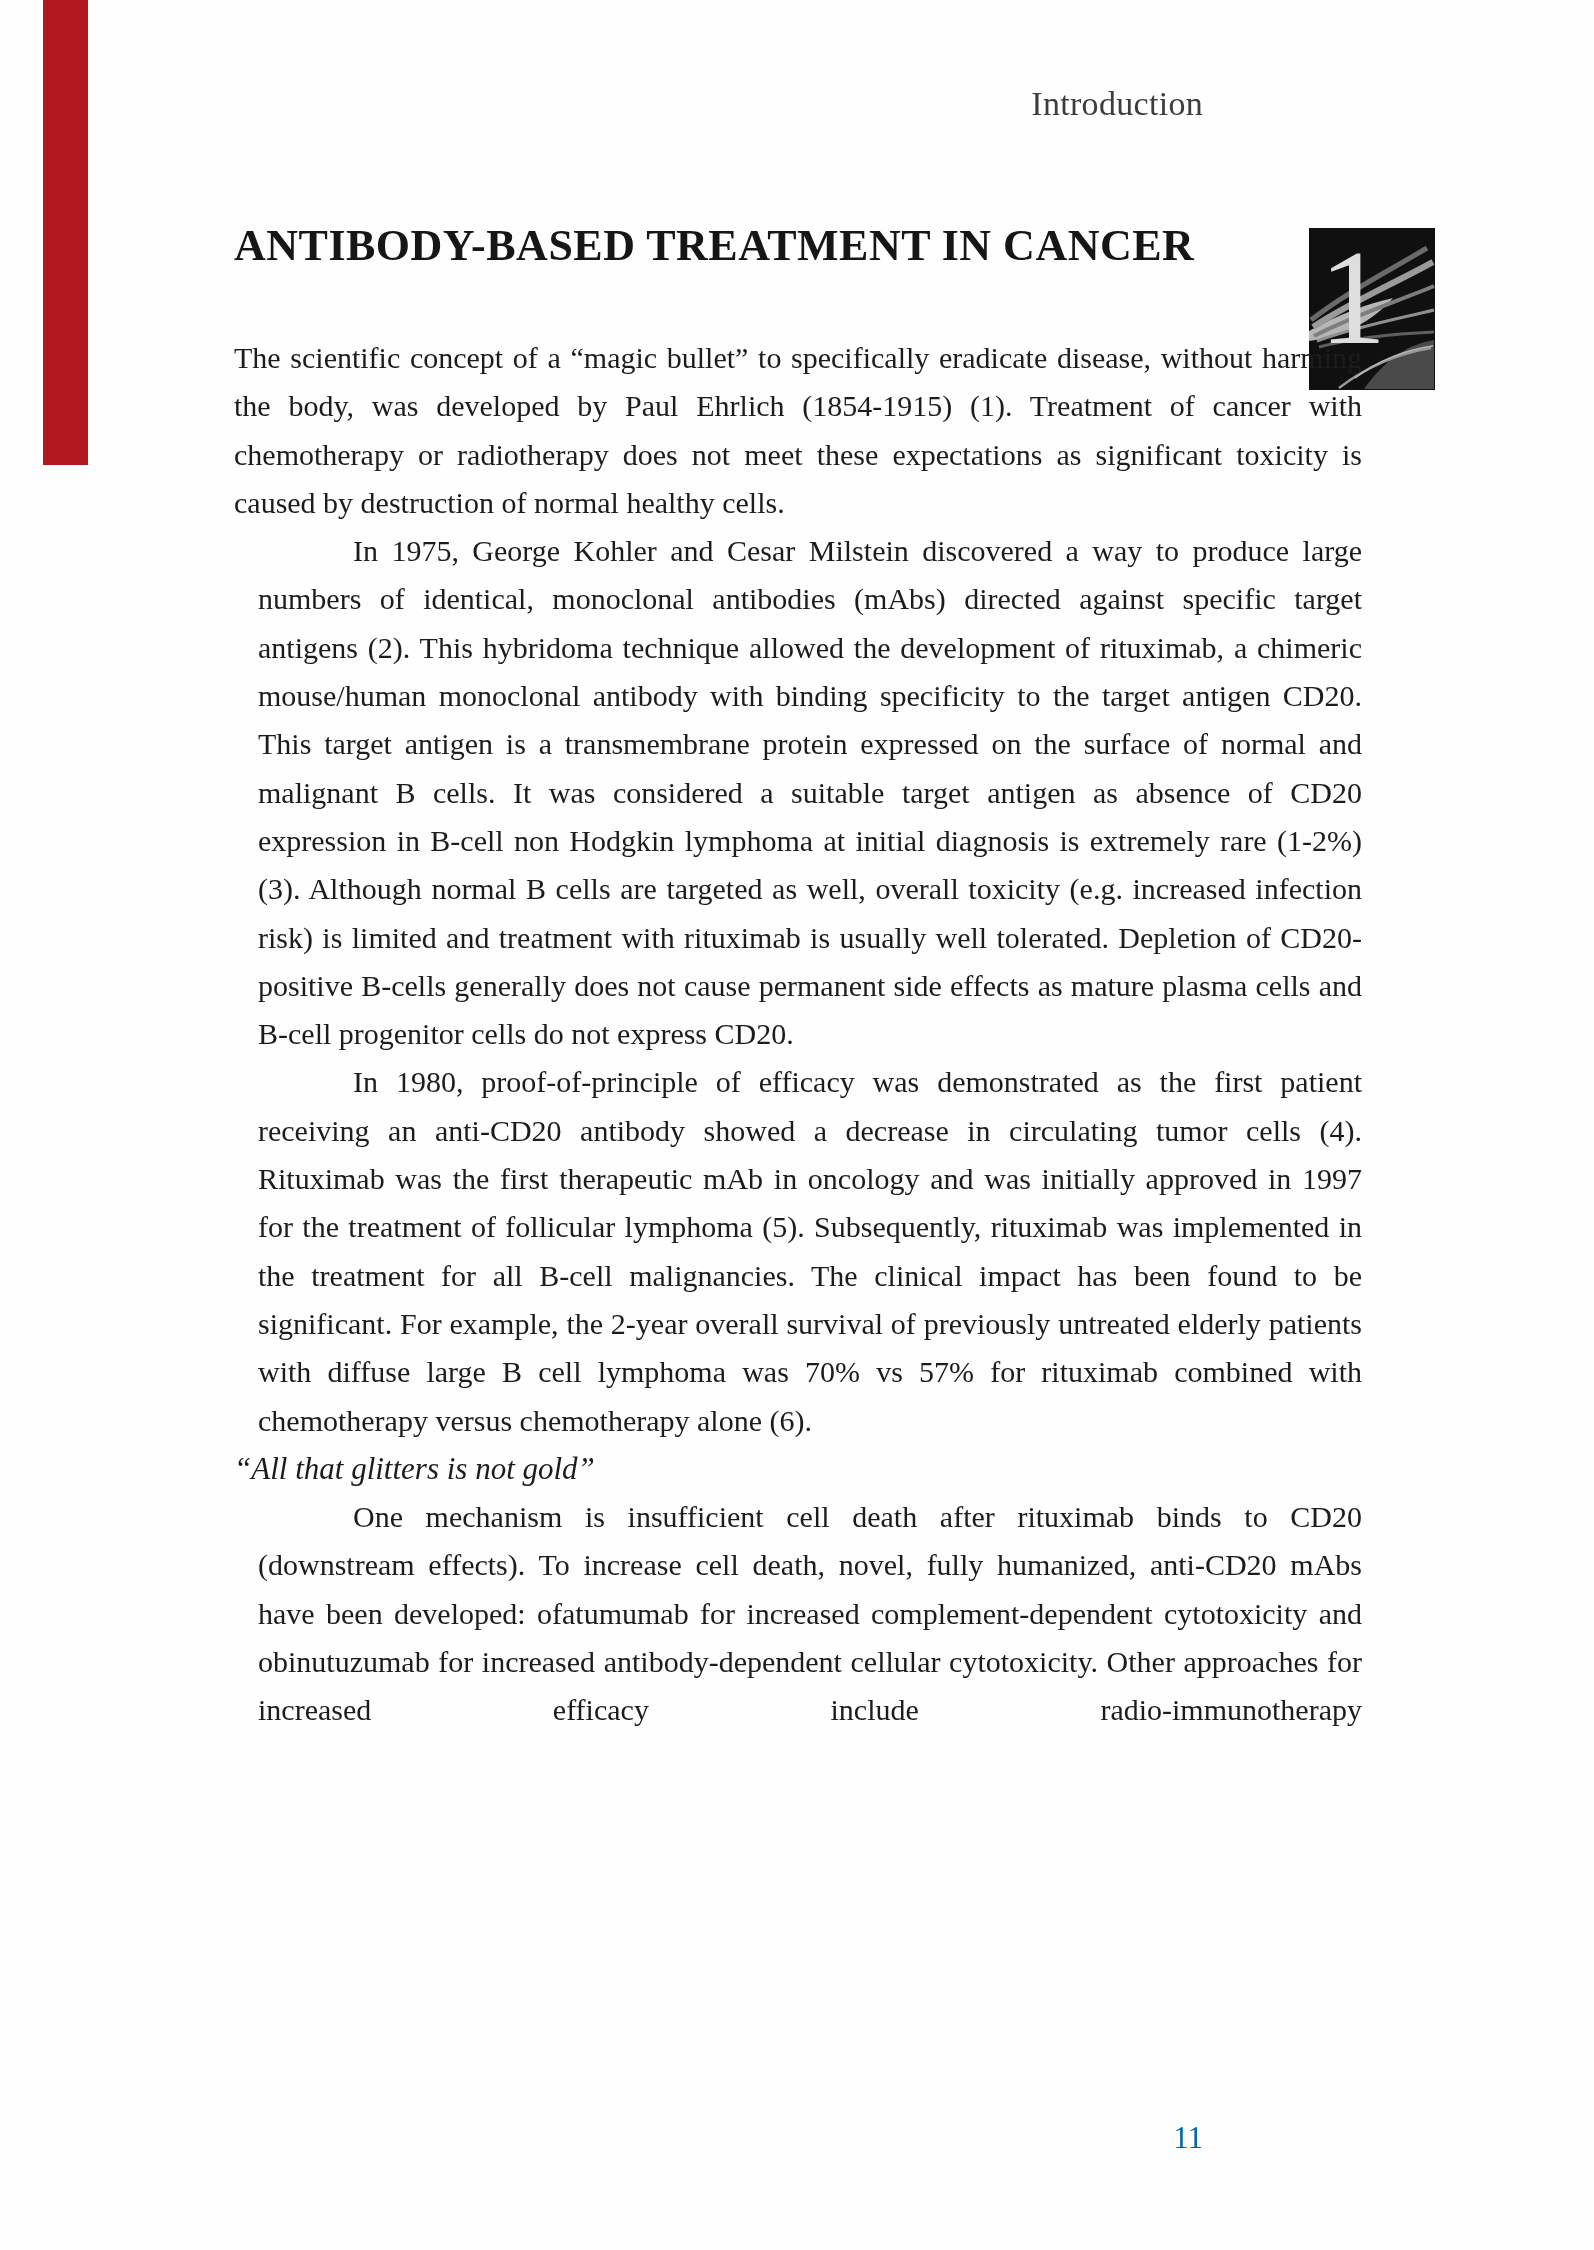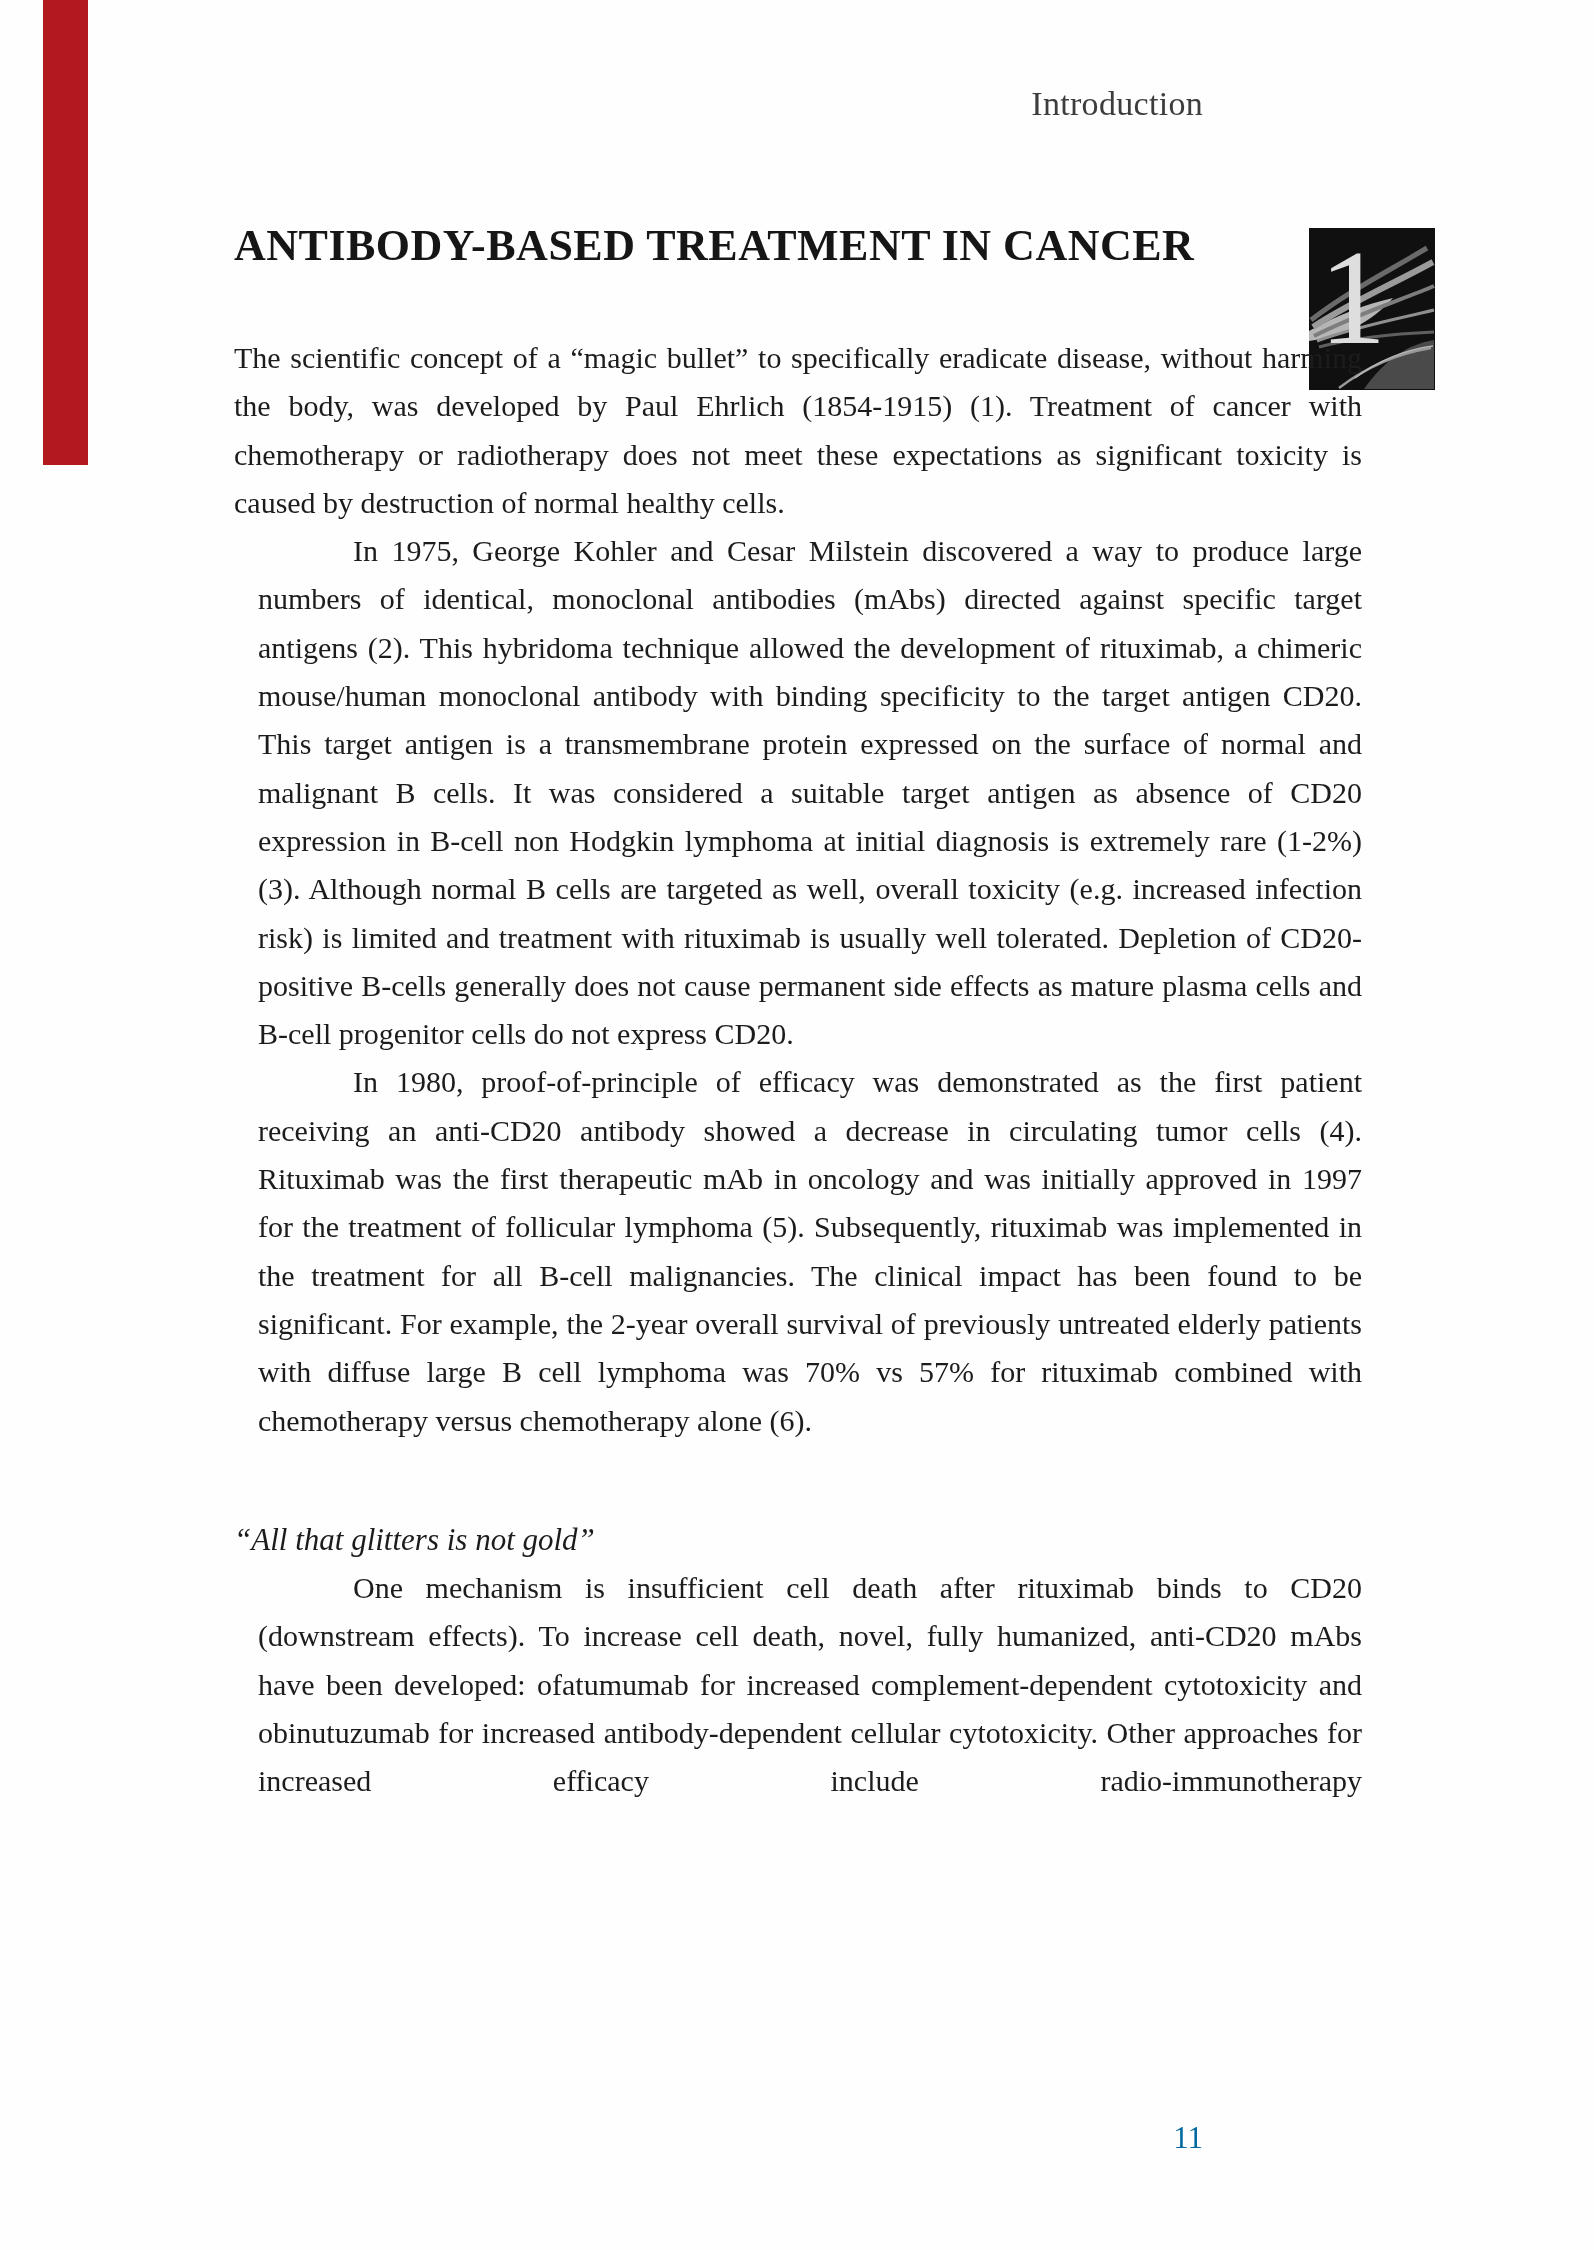--- a/index.html
+++ b/index.html
@@ -32,21 +32,21 @@
   
   .page-title{position:absolute;left:234px;top:222px;width:1128px;
     font-size:44px;font-weight:bold;letter-spacing:0.5px;line-height:1.1;color:#161616;white-space:nowrap;}
 
   
   .body-col{position:absolute;left:234px;top:334px;width:1128px;
     font-size:30px;line-height:48.3px;text-align:justify;color:var(--ink);}
   .body-col p{text-indent:0;}
   .body-col p.indent{text-indent:95px;margin-left:24px;}
   .body-col p.continues{text-align-last:justify;}
-  .subheading{margin-top:71px;font-style:italic;font-size:31px;line-height:48.3px;text-align:left;}
+  .subheading{font-style:italic;font-size:31px;line-height:48.3px;text-align:left;}
 
   
   .page-number{position:absolute;top:2114px;left:234px;right:232px;text-align:right;
     font-size:31px;line-height:48px;color:#0369a1;}
 </style>
 </head>
 <body>
 
 <div class="page">
 

